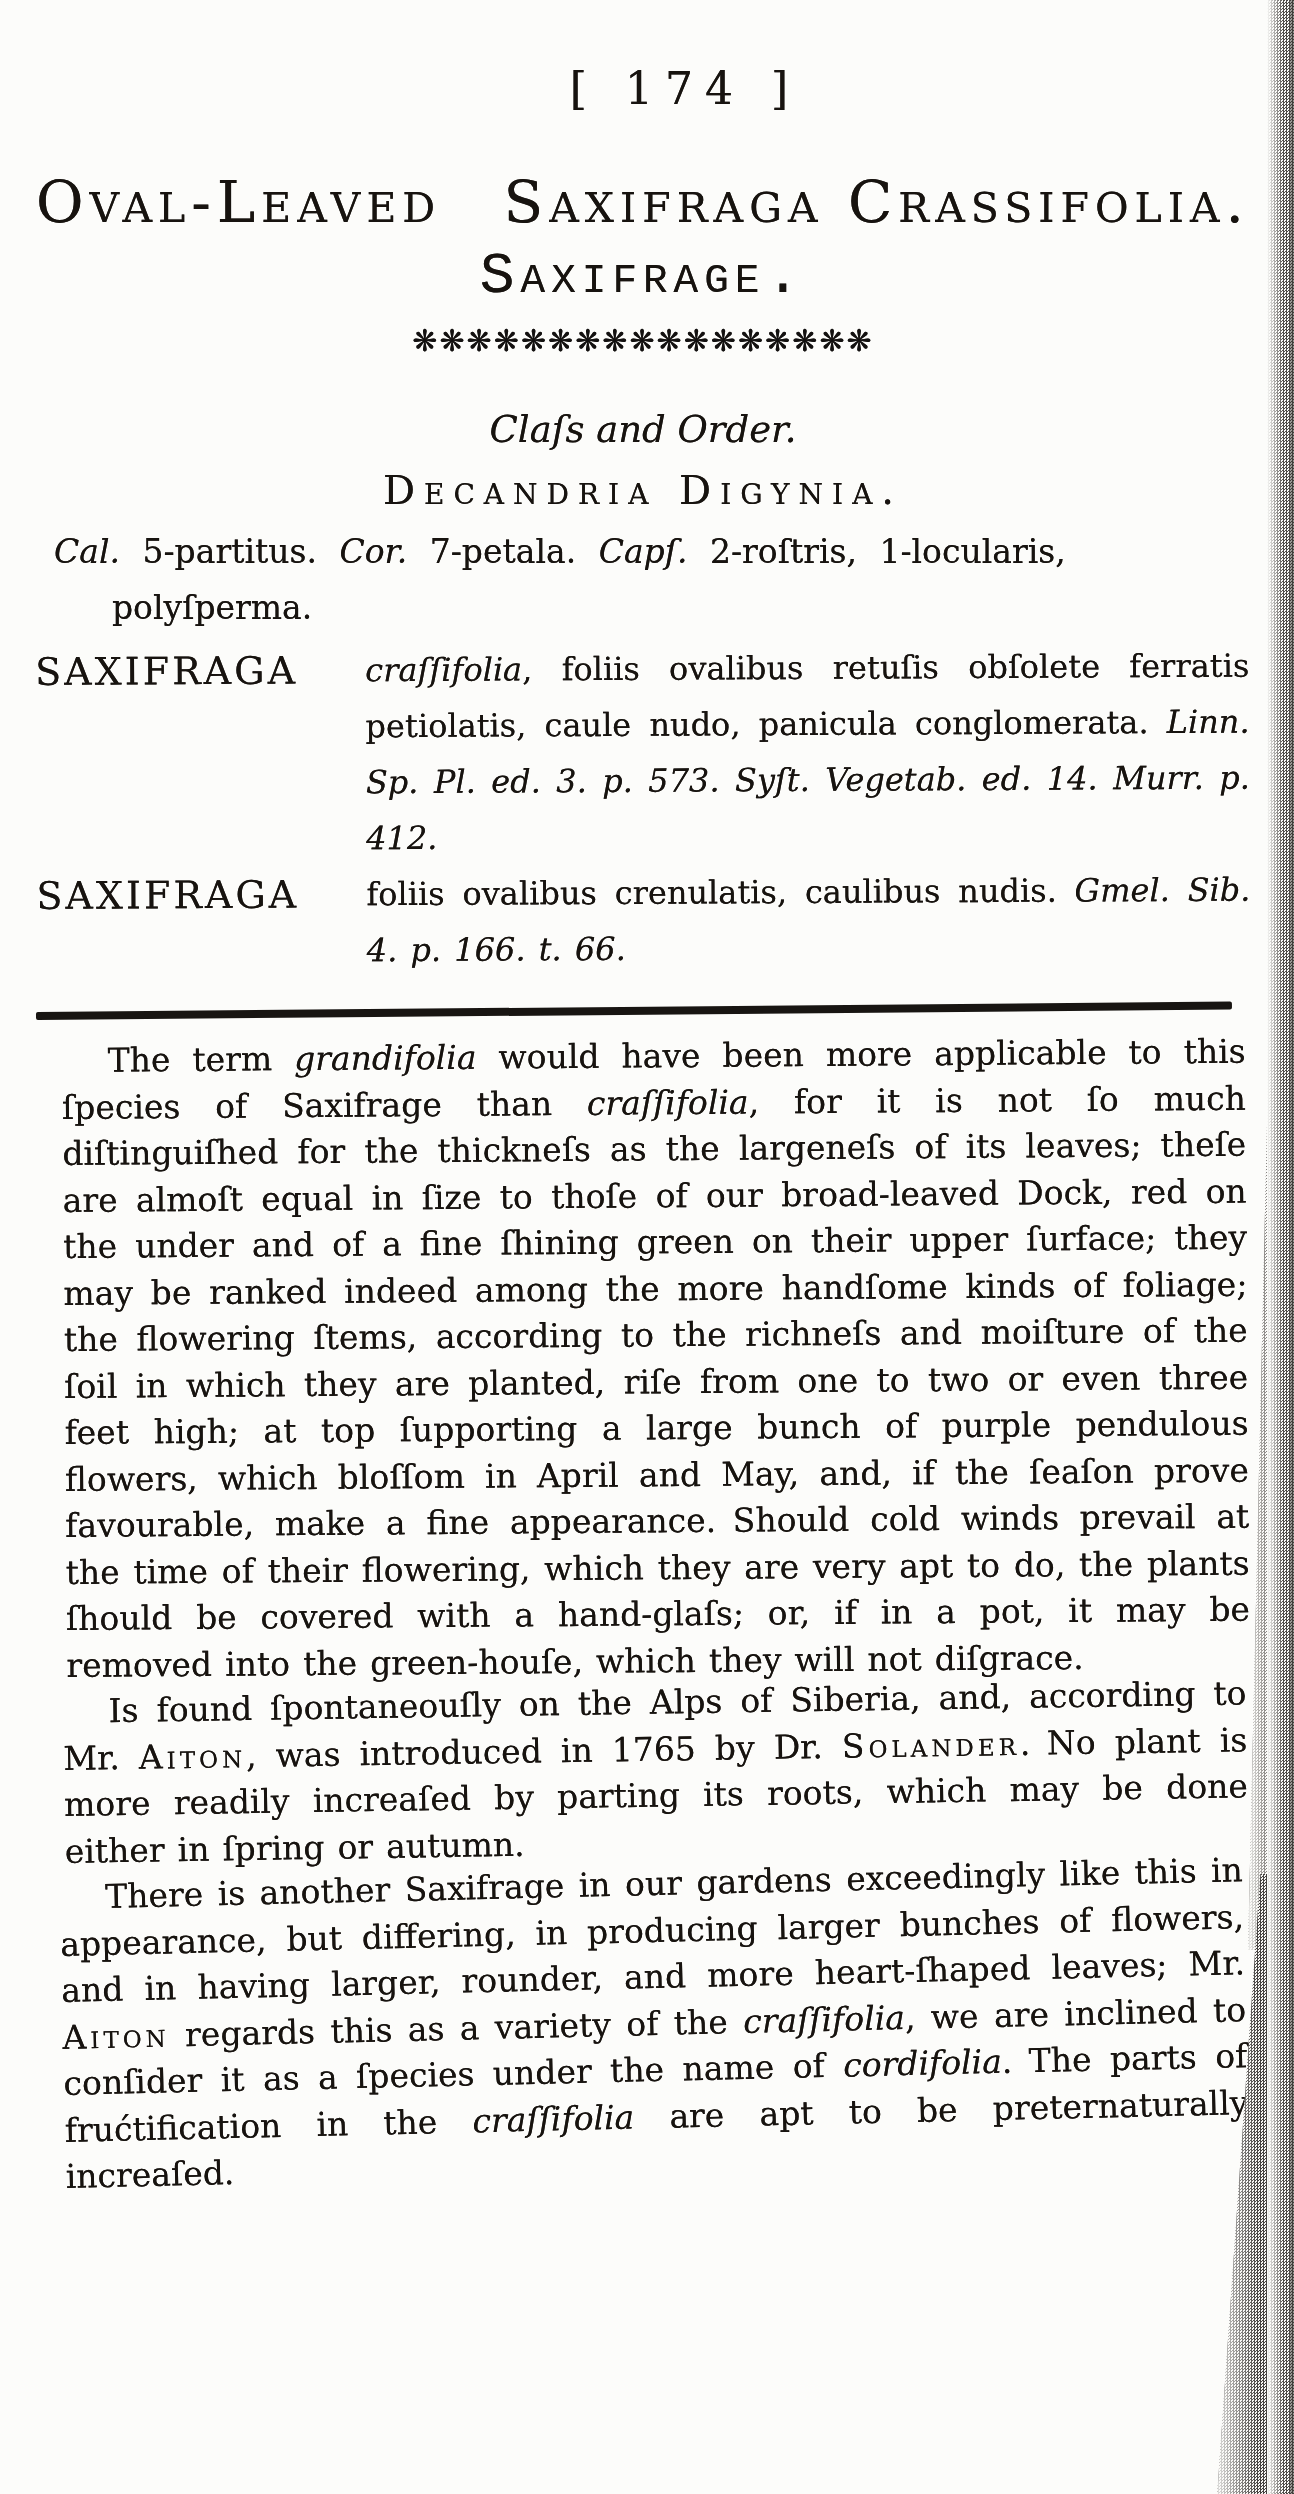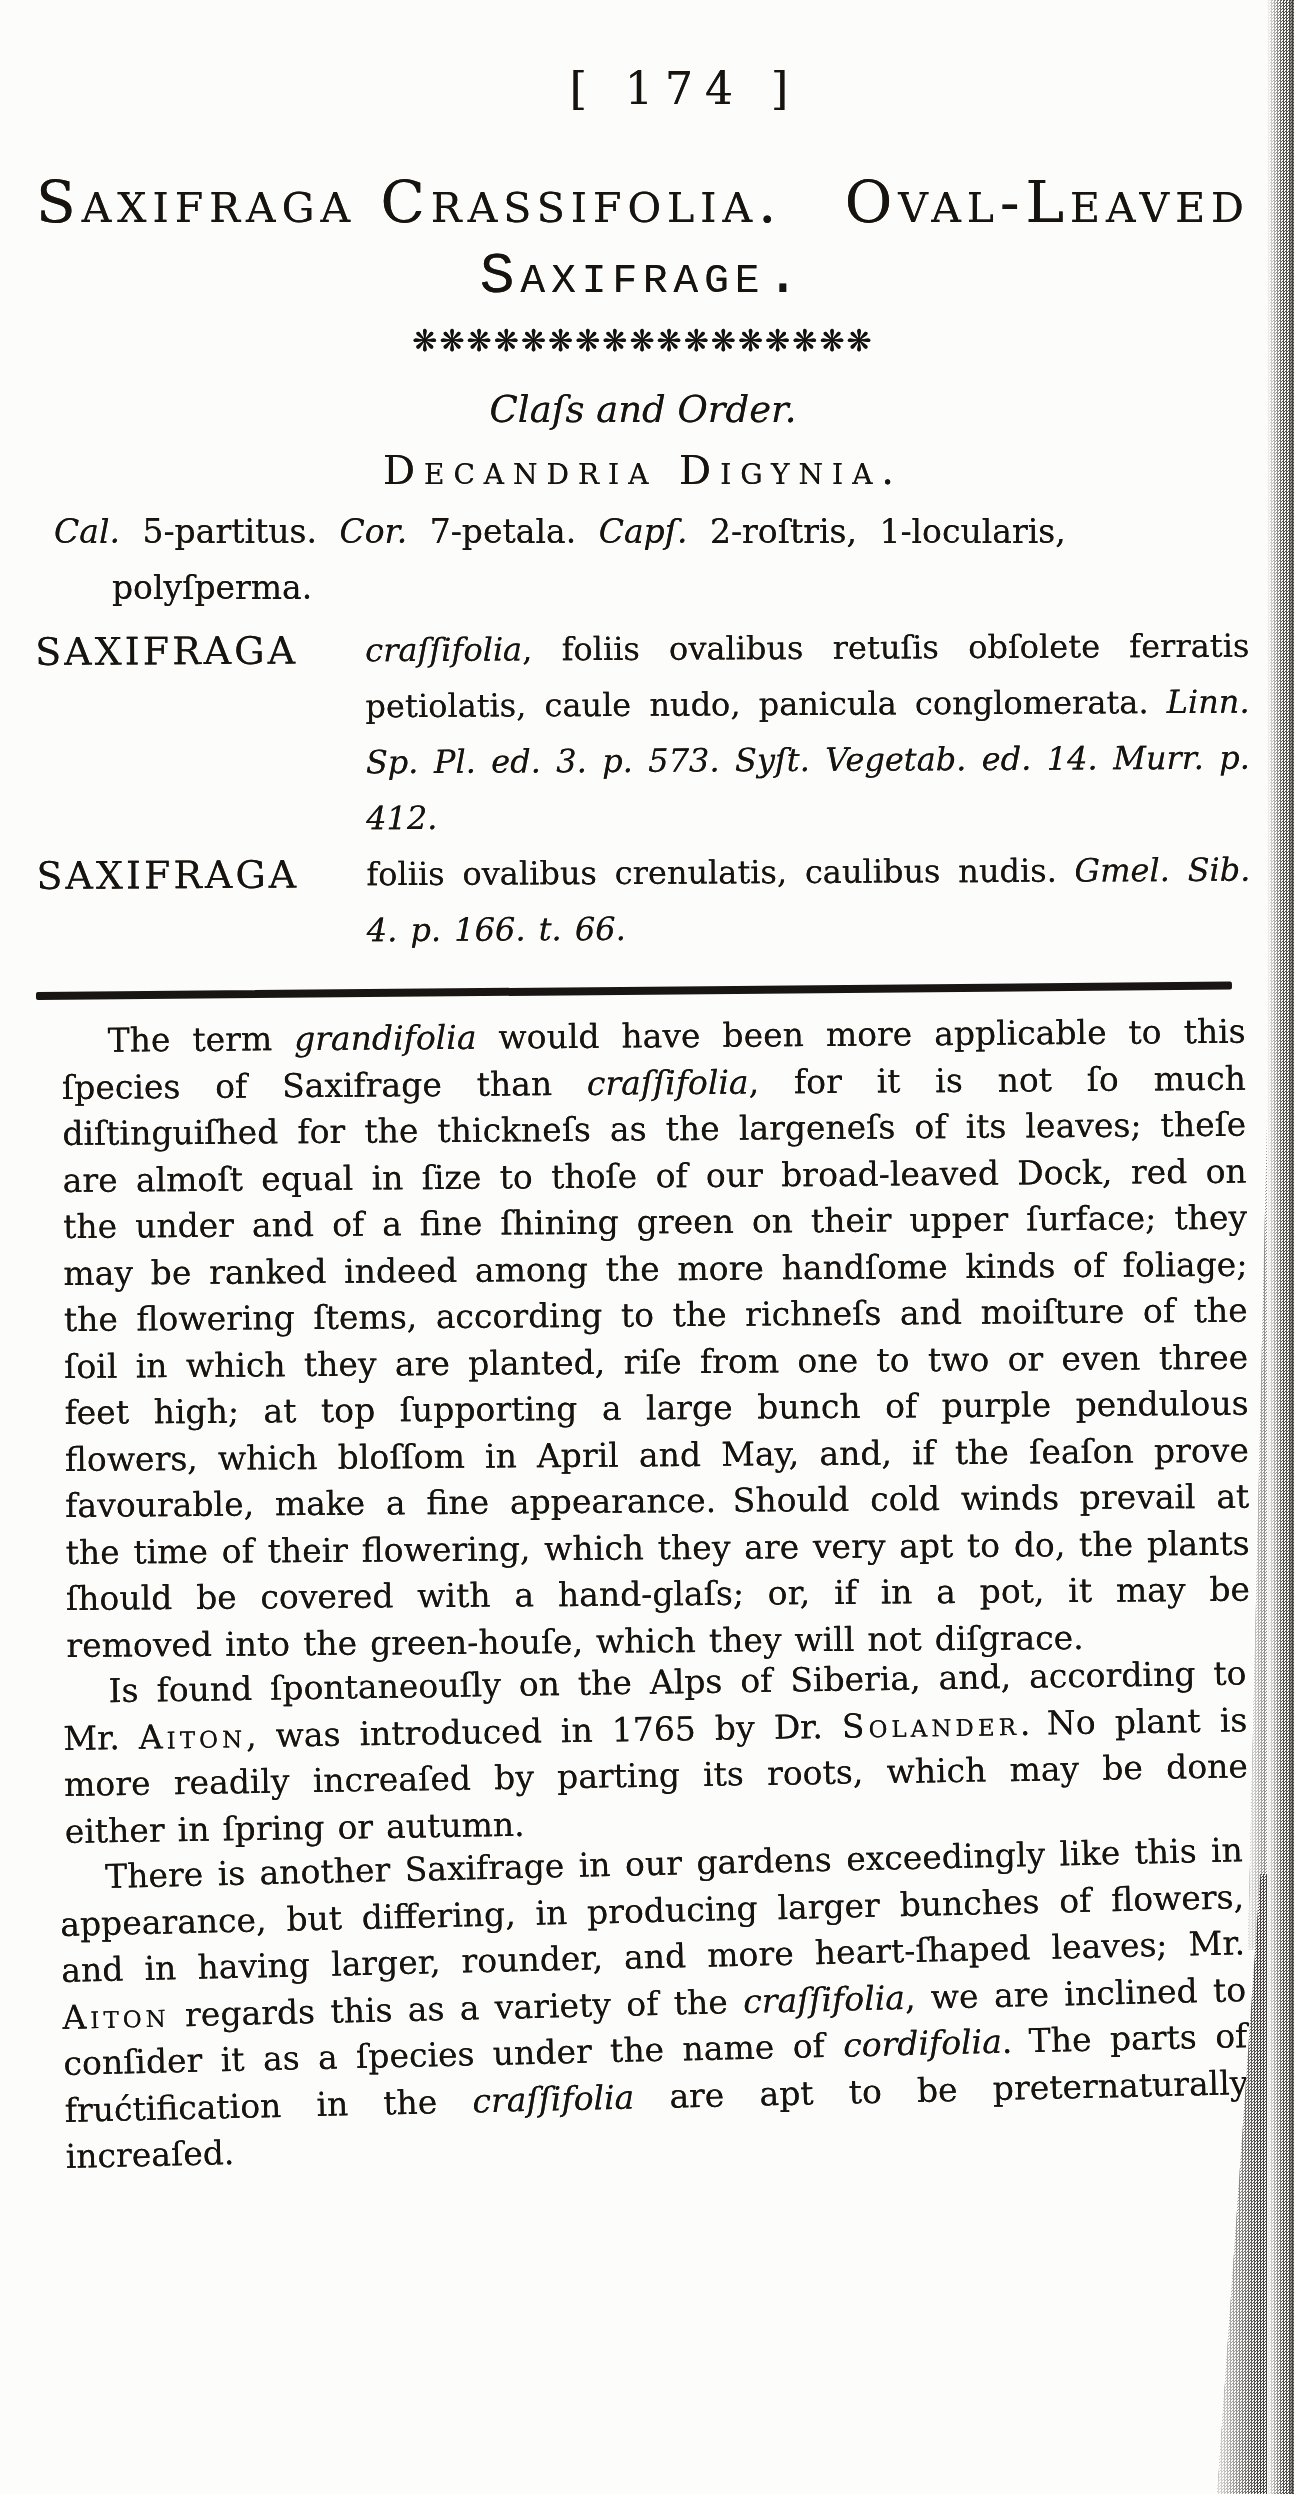--- a/index.html
+++ b/index.html
@@ -38,21 +38,21 @@
     color:#131110;
   }
 
   .h-italic{
     text-align:center;font-style:italic;font-size:37px;line-height:52px;
   }
   .h-smallcaps{
     text-align:center;font-variant:small-caps;font-size:40px;
     letter-spacing:9px;line-height:56px;margin-top:6px;
   }
-  .mt26{margin-top:20px;} .mt14{margin-top:14px;} .mt18{margin-top:18px;}
+  .mt26{margin-top:40px;} .mt14{margin-top:14px;} .mt18{margin-top:18px;}
 
   
   .generic-line{
     margin-top:6px;font-size:33px;line-height:56px;word-spacing:12px;
     padding-left:76px;text-indent:-58px;
   }
 
   
   .species-block{margin-top:8px;transform:rotate(-0.3deg);transform-origin:0 50%;}
   .species-entry{display:flex;align-items:flex-start;}
@@ -115,22 +115,22 @@
 </head>
 <body>
 
 <div class="page">
   <div class="sheet ink">
 
     <div class="page-number">[ 174 ]</div>
 
     <div class="title-block">
       <div class="title-row">
+        <span>Oval-Leaved</span>
         <span>Saxifraga Crassifolia.</span>
-        <span>Oval-Leaved</span>
       </div>
       <div class="title-center">Saxifrage.</div>
     </div>
 
     <div class="ornament">❋❋❋❋❋❋❋❋❋❋❋❋❋❋❋❋❋</div>
 
     <div class="h-italic mt26">Claſs and Order.</div>
     <div class="h-smallcaps">Decandria Digynia.</div>
 
     <div class="generic-line"><span class="seg-i">Cal.</span><span> 5-partitus. </span><span class="seg-i">Cor.</span><span> 7-petala. </span><span class="seg-i">Capſ.</span><span> 2-roſtris, 1-locularis, polyſperma.</span></div>

